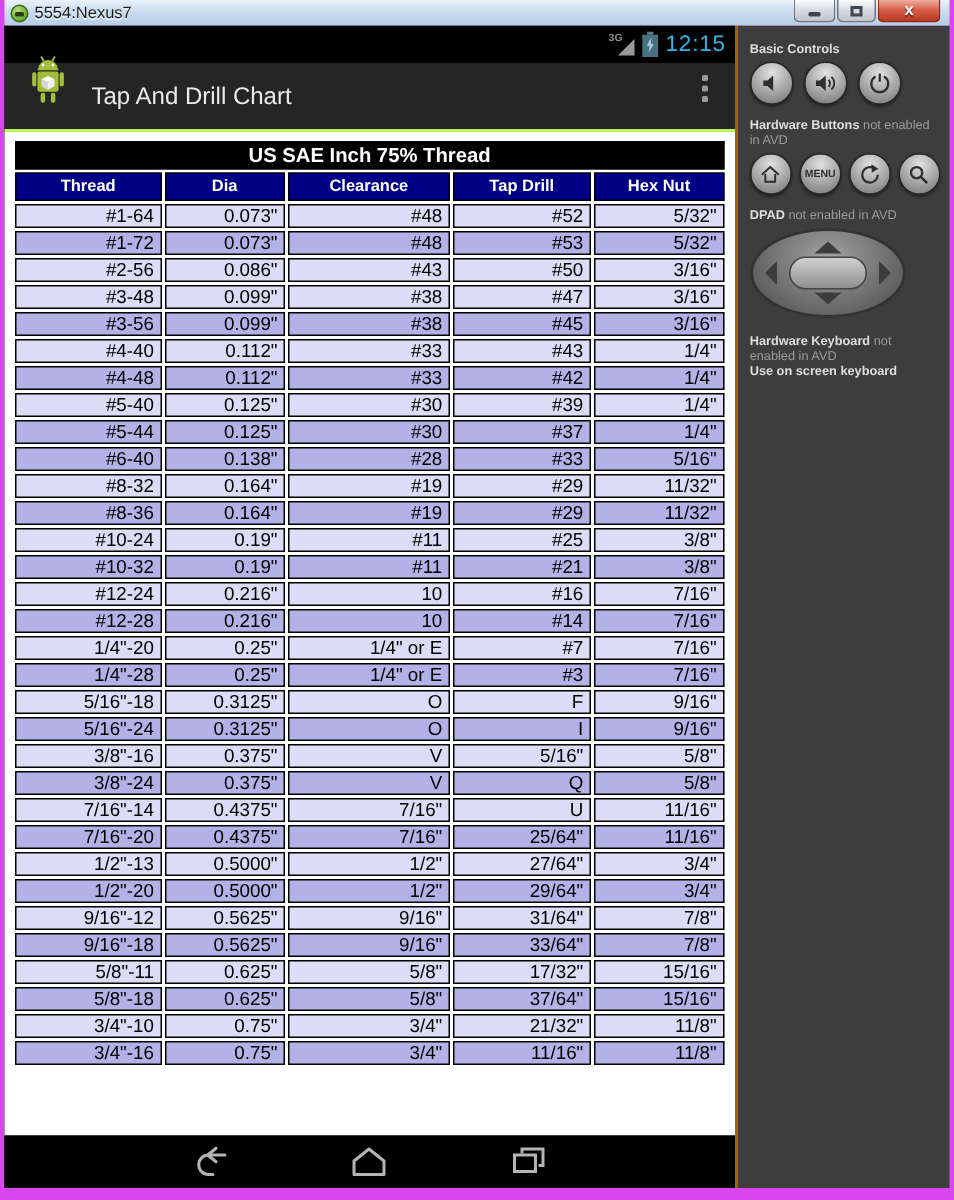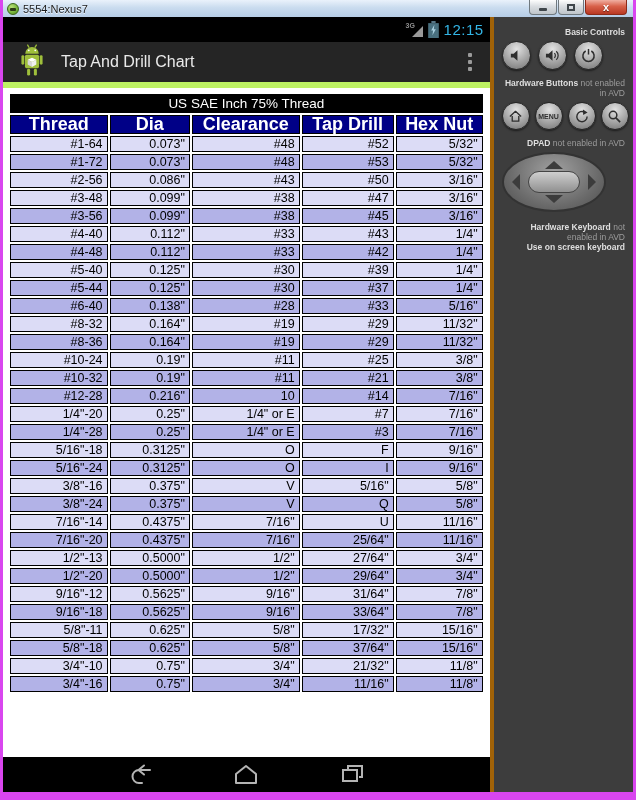--- a/index.html
+++ b/index.html
@@ -30,40 +30,40 @@
   
   .device { width:552px; background:#000; display:flex; flex-direction:column; }
 
   .status-bar { height:25px; display:flex; align-items:center; justify-content:flex-end; gap:5px; padding-right:6px; background:#000; }
   .net { position:relative; width:16px; height:16px; }
   .net-label { position:absolute; left:-1px; top:0; font-size:7px; color:#8f8f8f; font-weight:bold; }
   .net-tri { position:absolute; right:0; bottom:1px; width:0; height:0;
     border-left:11px solid transparent; border-bottom:11px solid #9a9a9a; }
   .time { font-size:15px; color:#33b5e5; letter-spacing:.5px; }
 
-  .action-bar { height:46px; background:#252525; display:flex; align-items:center; padding:0 12px; border-bottom:6px solid #bef264; }
+  .action-bar { height:46px; background:#252525; display:flex; align-items:flex-end; padding:12px 12px; border-bottom:2px solid #bef264; }
   .app-icon { width:34px; height:38px; margin-right:12px; flex:0 0 auto; }
   .app-title { color:#eaeaea; font-size:16px; }
   .overflow { margin-left:auto; display:flex; flex-direction:column; gap:3px; padding:6px; cursor:pointer; }
   .overflow i { width:4px; height:4px; background:#9a9a9a; border-radius:1px; }
 
   .content { flex:1; background:#fff; overflow:hidden; padding:4px 5px 0 5px; }
   table { width:100%; border-collapse:separate; border-spacing:2px; background:#fff; }
   th, td { border:1px solid #000; }
-  .tbl-title { background:#000; color:#fff; font-weight:normal; font-size:13.5px; text-align:center; padding:2px; line-height:13px; }
-  .col-head th { background:#000087; color:#fff; font-size:18px; font-weight:bold; text-align:center; padding:2px; line-height:13px; }
+  .tbl-title { background:#000; color:#fff; font-weight:bold; font-size:13.5px; text-align:center; padding:2px; line-height:13px; }
+  .col-head th { background:#000087; color:#fff; font-size:11px; font-weight:bold; text-align:center; padding:2px; line-height:13px; }
   td { height:11.5px; line-height:12px; font-size:12.5px; color:#000; text-align:right; padding:1px 4px 1px 2px; white-space:nowrap; }
   tr.row-dark td { background:#b2b2e7; }
   tr.row-light td { background:#dcdcf6; }
 
   .nav-bar { height:35px; background:#000; display:flex; align-items:center; justify-content:center; gap:80px; }
   .nav-btn { width:26px; height:26px; display:flex; align-items:center; justify-content:center; cursor:pointer; }
 
   
-  .panel { width:160px; background:#3d3d3d; border-left:4px solid #a16207; padding:7px 8px; color:#ccc; overflow:hidden;text-align:right; }
+  .panel { width:160px; background:#3d3d3d; border-left:2px solid #a16207; padding:7px 8px; color:#ccc; overflow:hidden; }
   .panel-label { font-size:8.5px; line-height:10px; margin:3px 0 4px; color:#9c9c9c; }
   .panel-label b { color:#dedede; }
   .btn-row { display:flex; gap:7px; margin:2px 0 8px; }
   .rbtn { width:29px; height:29px; border-radius:50%; border:1px solid #262626; cursor:pointer;
     background:radial-gradient(circle at 50% 26%, #e2e2e2 0%, #b2b2b2 42%, #8a8a8a 78%, #747474);
     box-shadow:0 1px 2px rgba(0,0,0,.55); display:flex; align-items:center; justify-content:center; flex:0 0 auto; }
   .btn-row.four { gap:5px; }
   .btn-row.four .rbtn { width:28px; height:28px; }
   .menu-txt { font-size:7px; font-weight:bold; color:#2e2e2e; }
 
@@ -255,20 +255,27 @@
                 <td>#25</td>
                 <td>3/8"</td>
               </tr>
               <tr class="row-dark">
                 <td>#10-32</td>
                 <td>0.19"</td>
                 <td>#11</td>
                 <td>#21</td>
                 <td>3/8"</td>
               </tr>
+              <tr class="row-light">
+                <td>#12-24</td>
+                <td>0.216"</td>
+                <td>10</td>
+                <td>#16</td>
+                <td>7/16"</td>
+              </tr>
               <tr class="row-dark">
                 <td>#12-28</td>
                 <td>0.216"</td>
                 <td>10</td>
                 <td>#14</td>
                 <td>7/16"</td>
               </tr>
               <tr class="row-light">
                 <td>1/4"-20</td>
                 <td>0.25"</td>

